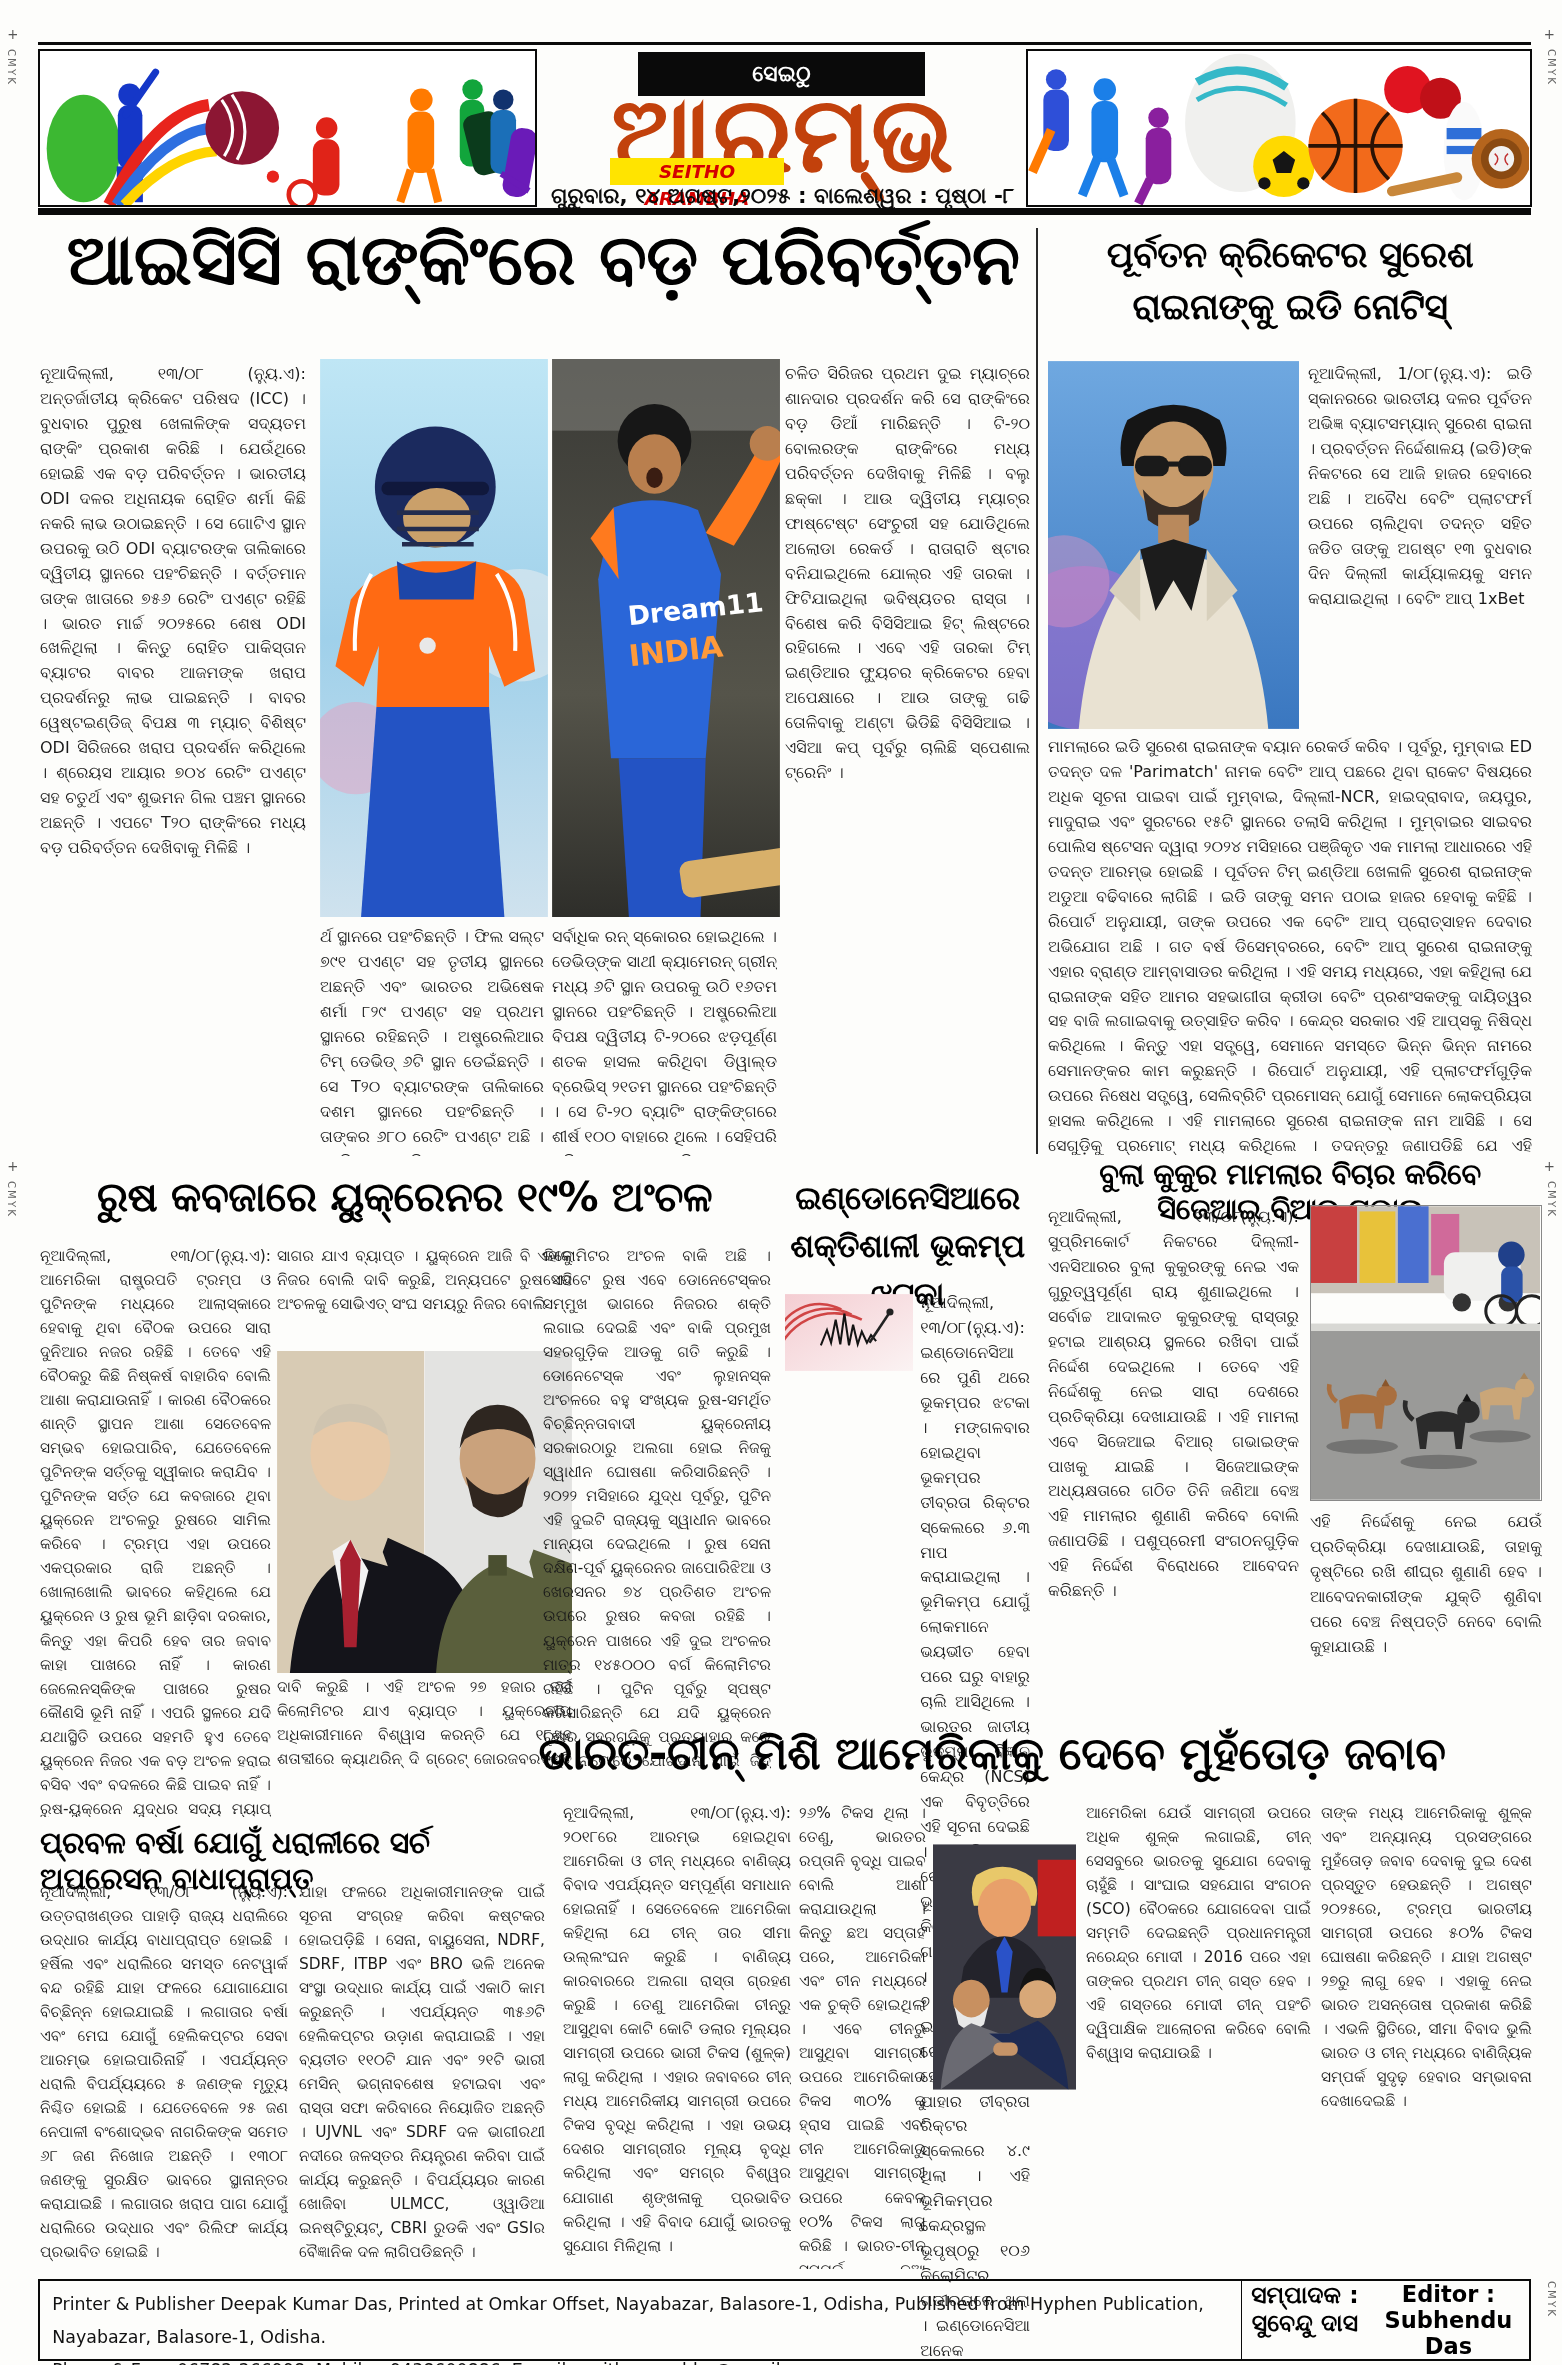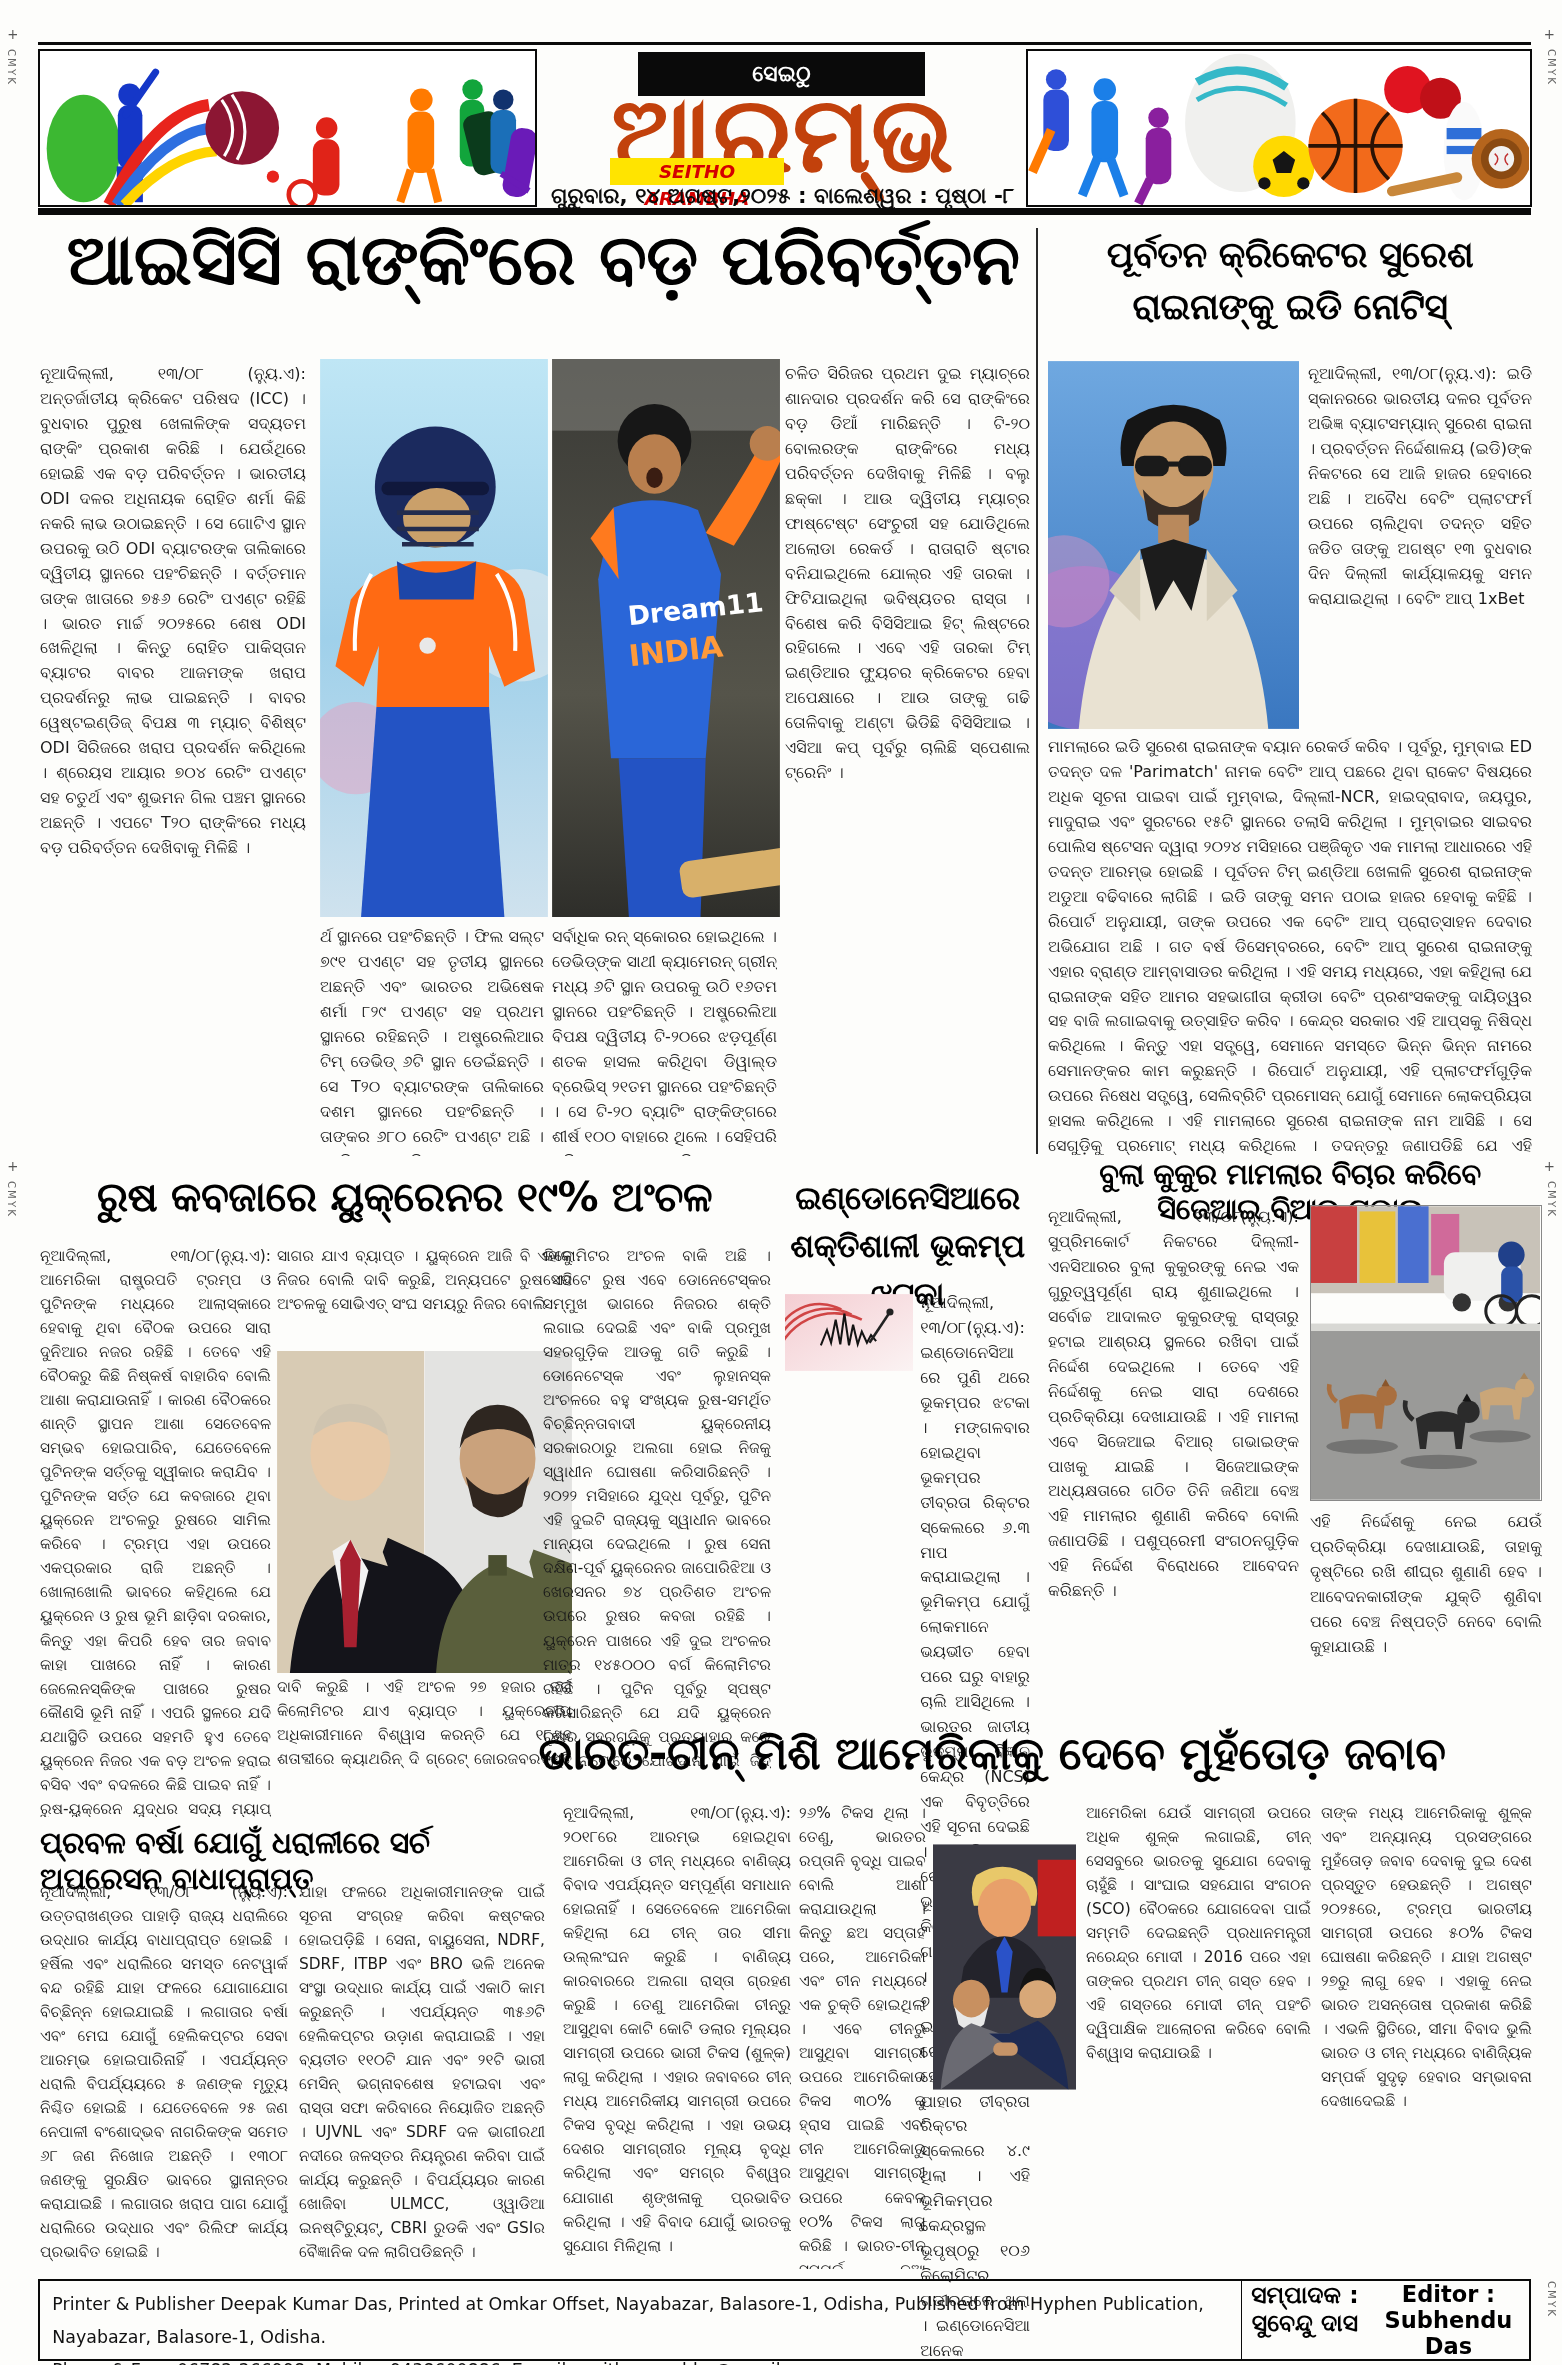--- a/index.html
+++ b/index.html
@@ -193,21 +193,21 @@
       <rect x="170" y="185" width="66" height="40" rx="18" fill="#1a1a1a"></rect>
       <rect x="254" y="185" width="66" height="40" rx="18" fill="#1a1a1a"></rect>
       <rect x="232" y="196" width="26" height="10" fill="#1a1a1a"></rect>
       <path d="M185 250 q60 70 120 0 l-10 60 q-50 40 -100 0 Z" fill="#3a2e26"></path>
       <rect x="215" y="300" width="60" height="55" fill="#b9895c"></rect>
       <path d="M60 718 q20 -220 120 -330 l65 -20 65 20 q100 110 120 330 Z" fill="#e9e2d2"></path>
       <path d="M180 368 l65 -20 65 20 -30 120 -35 -60 -35 60 Z" fill="#1c1c1c"></path>
       <path d="M180 368 l-60 80 60 60 Z M310 368 l60 80 -60 60 Z" fill="#d8d0bc"></path>
     </svg>
   </div>
-  <div class="abs txt" style="left:1308px;top:362px;width:224px;height:367px;font-size:16px">ନୂଆଦିଲ୍ଲୀ, ୧୩/୦୮(ନ୍ୟୁ.ଏ): ଇଡି ସ୍କାନରରେ ଭାରତୀୟ ଦଳର ପୂର୍ବତନ ଅଭିଜ୍ଞ ବ୍ୟାଟସମ୍ୟାନ୍ ସୁରେଶ ରାଇନା । ପ୍ରବର୍ତ୍ତନ ନିର୍ଦ୍ଦେଶାଳୟ (ଇଡି)ଙ୍କ ନିକଟରେ ସେ ଆଜି ହାଜର ହେବାରେ ଅଛି । ଅବୈଧ ବେଟିଂ ପ୍ଲାଟଫର୍ମ ଉପରେ ଚାଲିଥିବା ତଦନ୍ତ ସହିତ ଜଡିତ ତାଙ୍କୁ ଅଗଷ୍ଟ ୧୩ ବୁଧବାର ଦିନ ଦିଲ୍ଲୀ କାର୍ଯ୍ୟାଳୟକୁ ସମନ କରାଯାଇଥିଲା । ବେଟିଂ ଆପ୍ 1xBet</div>
+  <div class="abs txt" style="left:1308px;top:362px;width:224px;height:367px;font-size:16px">ନୂଆଦିଲ୍ଲୀ, 1/୦୮(ନ୍ୟୁ.ଏ): ଇଡି ସ୍କାନରରେ ଭାରତୀୟ ଦଳର ପୂର୍ବତନ ଅଭିଜ୍ଞ ବ୍ୟାଟସମ୍ୟାନ୍ ସୁରେଶ ରାଇନା । ପ୍ରବର୍ତ୍ତନ ନିର୍ଦ୍ଦେଶାଳୟ (ଇଡି)ଙ୍କ ନିକଟରେ ସେ ଆଜି ହାଜର ହେବାରେ ଅଛି । ଅବୈଧ ବେଟିଂ ପ୍ଲାଟଫର୍ମ ଉପରେ ଚାଲିଥିବା ତଦନ୍ତ ସହିତ ଜଡିତ ତାଙ୍କୁ ଅଗଷ୍ଟ ୧୩ ବୁଧବାର ଦିନ ଦିଲ୍ଲୀ କାର୍ଯ୍ୟାଳୟକୁ ସମନ କରାଯାଇଥିଲା । ବେଟିଂ ଆପ୍ 1xBet</div>
   <div class="abs txt" style="left:1048px;top:735px;width:484px;height:420px;font-size:16px">ମାମଲାରେ ଇଡି ସୁରେଶ ରାଇନାଙ୍କ ବୟାନ ରେକର୍ଡ କରିବ । ପୂର୍ବରୁ, ମୁମ୍ବାଇ ED ତଦନ୍ତ ଦଳ 'Parimatch' ନାମକ ବେଟିଂ ଆପ୍ ପଛରେ ଥିବା ରାକେଟ ବିଷୟରେ ଅଧିକ ସୂଚନା ପାଇବା ପାଇଁ ମୁମ୍ବାଇ, ଦିଲ୍ଲୀ-NCR, ହାଇଦ୍ରାବାଦ, ଜୟପୁର, ମାଦୁରାଇ ଏବଂ ସୁରଟରେ ୧୫ଟି ସ୍ଥାନରେ ତଲାସି କରିଥିଲା । ମୁମ୍ବାଇର ସାଇବର ପୋଲିସ ଷ୍ଟେସନ ଦ୍ୱାରା ୨୦୨୪ ମସିହାରେ ପଞ୍ଜିକୃତ ଏକ ମାମଲା ଆଧାରରେ ଏହି ତଦନ୍ତ ଆରମ୍ଭ ହୋଇଛି । ପୂର୍ବତନ ଟିମ୍ ଇଣ୍ଡିଆ ଖେଳାଳି ସୁରେଶ ରାଇନାଙ୍କ ଅଡୁଆ ବଢିବାରେ ଲାଗିଛି । ଇଡି ତାଙ୍କୁ ସମନ ପଠାଇ ହାଜର ହେବାକୁ କହିଛି । ରିପୋର୍ଟ ଅନୁଯାୟୀ, ତାଙ୍କ ଉପରେ ଏକ ବେଟିଂ ଆପ୍ ପ୍ରୋତ୍ସାହନ ଦେବାର ଅଭିଯୋଗ ଅଛି । ଗତ ବର୍ଷ ଡିସେମ୍ବରରେ, ବେଟିଂ ଆପ୍ ସୁରେଶ ରାଇନାଙ୍କୁ ଏହାର ବ୍ରାଣ୍ଡ ଆମ୍ବାସାଡର କରିଥିଲା । ଏହି ସମୟ ମଧ୍ୟରେ, ଏହା କହିଥିଲା ଯେ ରାଇନାଙ୍କ ସହିତ ଆମର ସହଭାଗୀତା କ୍ରୀଡା ବେଟିଂ ପ୍ରଶଂସକଙ୍କୁ ଦାୟିତ୍ୱର ସହ ବାଜି ଲଗାଇବାକୁ ଉତ୍ସାହିତ କରିବ । କେନ୍ଦ୍ର ସରକାର ଏହି ଆପ୍ସକୁ ନିଷିଦ୍ଧ କରିଥିଲେ । କିନ୍ତୁ ଏହା ସତ୍ତ୍ୱେ, ସେମାନେ ସମସ୍ତେ ଭିନ୍ନ ଭିନ୍ନ ନାମରେ ସେମାନଙ୍କର କାମ କରୁଛନ୍ତି । ରିପୋର୍ଟ ଅନୁଯାୟୀ, ଏହି ପ୍ଲାଟଫର୍ମଗୁଡ଼ିକ ଉପରେ ନିଷେଧ ସତ୍ତ୍ୱେ, ସେଲିବ୍ରିଟି ପ୍ରମୋସନ୍ ଯୋଗୁଁ ସେମାନେ ଲୋକପ୍ରିୟତା ହାସଲ କରିଥିଲେ । ଏହି ମାମଲାରେ ସୁରେଶ ରାଇନାଙ୍କ ନାମ ଆସିଛି । ସେ ସେଗୁଡ଼ିକୁ ପ୍ରମୋଟ୍ ମଧ୍ୟ କରିଥିଲେ । ତଦନ୍ତରୁ ଜଣାପଡିଛି ଯେ ଏହି ପ୍ଲାଟଫର୍ମଗୁଡ଼ିକ ପ୍ରାୟ ୨୦୦୦ କୋଟି ଟଙ୍କା ରୋଜଗାର କରିଛି । ରିପୋର୍ଟ ଅନୁଯାୟୀ, ତାମିଲନାଡୁର ଏକ ଅଂଚଳରେ କ୍ରିପ୍ଟୋ ୱାଲେଟ୍, ଏଟିଏମ୍ ମାଧ୍ୟମରେ ଏହି ପରିମାଣ ଛୋଟ ପରିମାଣରେ ଉଠାଯାଇଛି । ସମ୍ପ୍ରତି ଏକ ଖବର ଆସିଥିଲା ଯେ ED ପୂର୍ବତନ ଟିମ୍ ଇଣ୍ଡିଆ କ୍ରିକେଟର ସୁରେଶ ରାଇନା, ହରଭଜନ ସିଂହ ଏବଂ ଯୁବରାଜ ସିଂହଙ୍କୁ ବେଟିଂ ଆପ୍ସର ପ୍ରଚାର ପାଇଁ ନୋଟିସ୍ ପଠାଇବାକୁ ନିଷ୍ପତ୍ତି ନେଇଛି, କାରଣ ଏହି ଖେଳାଳିମାନେ ସୋସିଆଲ ମିଡିଆରେ ବିଭିନ୍ନ ଆପ୍ସର ପ୍ରଚାର କରୁଥିବା ଦେଖାଯାଉଛି ।</div>
 
   <div class="abs hl" style="left:41px;top:1173px;width:727px;font-size:41px">ରୁଷ କବଜାରେ ୟୁକ୍ରେନର ୧୯% ଅଂଚଳ</div>
   <div class="abs txt" style="left:40px;top:1244px;width:231px;height:573px;font-size:15.4px">ନୂଆଦିଲ୍ଲୀ, ୧୩/୦୮(ନ୍ୟୁ.ଏ): ଆମେରିକା ରାଷ୍ଟ୍ରପତି ଟ୍ରମ୍ପ ଓ ପୁଟିନଙ୍କ ମଧ୍ୟରେ ଆଲାସ୍କାରେ ହେବାକୁ ଥିବା ବୈଠକ ଉପରେ ସାରା ଦୁନିଆର ନଜର ରହିଛି । ତେବେ ଏହି ବୈଠକରୁ କିଛି ନିଷ୍କର୍ଷ ବାହାରିବ ବୋଲି ଆଶା କରାଯାଉନାହିଁ । କାରଣ ବୈଠକରେ ଶାନ୍ତି ସ୍ଥାପନ ଆଶା ସେତେବେଳ ସମ୍ଭବ ହୋଇପାରିବ, ଯେତେବେଳେ ପୁଟିନଙ୍କ ସର୍ତ୍ତକୁ ସ୍ୱୀକାର କରାଯିବ । ପୁଟିନଙ୍କ ସର୍ତ୍ତ ଯେ କବଜାରେ ଥିବା ୟୁକ୍ରେନ ଅଂଚଳରୁ ରୁଷରେ ସାମିଲ କରିବେ । ଟ୍ରମ୍ପ ଏହା ଉପରେ ଏକପ୍ରକାର ରାଜି ଅଛନ୍ତି । ଖୋଲାଖୋଲି ଭାବରେ କହିଥିଲେ ଯେ ୟୁକ୍ରେନ ଓ ରୁଷ ଭୂମି ଛାଡ଼ିବା ଦରକାର, କିନ୍ତୁ ଏହା କିପରି ହେବ ତାର ଜବାବ କାହା ପାଖରେ ନାହିଁ । କାରଣ ଜେଲେନସ୍କିଙ୍କ ପାଖରେ ରୁଷର କୌଣସି ଭୂମି ନାହିଁ । ଏପରି ସ୍ଥଳରେ ଯଦି ଯଥାସ୍ଥିତି ଉପରେ ସହମତି ହୁଏ ତେବେ ୟୁକ୍ରେନ ନିଜର ଏକ ବଡ଼ ଅଂଚଳ ହରାଇ ବସିବ ଏବଂ ବଦଳରେ କିଛି ପାଇବ ନାହିଁ । ରୁଷ-ୟୁକ୍ରେନ ଯୁଦ୍ଧର ସଦ୍ୟ ମ୍ୟାପ୍ ଅନୁସାରେ ରୁଷ କବଜାରେ ୟୁକ୍ରେନର ପ୍ରାୟ ୧ ଲକ୍ଷ ୧୪ ହଜାର ୫୦୦ ବର୍ଗ କିଲୋମିଟର ଅଂଚଳ ରହିଛି । ୟୁକ୍ରେନ କ୍ଷେତ୍ରଫଳ ଆଧାରରେ ଏହା ପ୍ରାୟ ୧୯ ପ୍ରତିଶତ ଅଂଚଳ । ଏଥିରେ କ୍ରିମିଆ ମଧ୍ୟ ସାମିଲ ଅଛି । ଅନ୍ୟପଟେ ୟୁକ୍ରେନ ପାଖରେ ରୁଷର କୌଣସି ଅଂଚଳ ନାହିଁ । ମସ୍କୋ ଦାବି କରୁଛି ଯେ ଯୁଦ୍ଧର ଯଥାସ୍ଥିତିକୁ ବଜାଏ ରଖି ଶାନ୍ତି ଆଲୋଚନା ହେବା</div>
 
   <div class="abs" style="left:277px;top:1244px;width:295px;height:530px">
     <div class="txt" style="width:295px;height:107px;font-size:15.4px">ସାଗର ଯାଏ ବ୍ୟାପ୍ତ । ୟୁକ୍ରେନ ଆଜି ବି ଏହାକୁ ନିଜର ବୋଲି ଦାବି କରୁଛି, ଅନ୍ୟପଟେ ରୁଷ ଏହି ଅଂଚଳକୁ ସୋଭିଏତ୍ ସଂଘ ସମୟରୁ ନିଜର ବୋଲି</div>
     <div>
       <svg width="295" height="322" viewBox="0 0 575 628">
         <rect width="287" height="628" fill="#d8cbb4"></rect>

